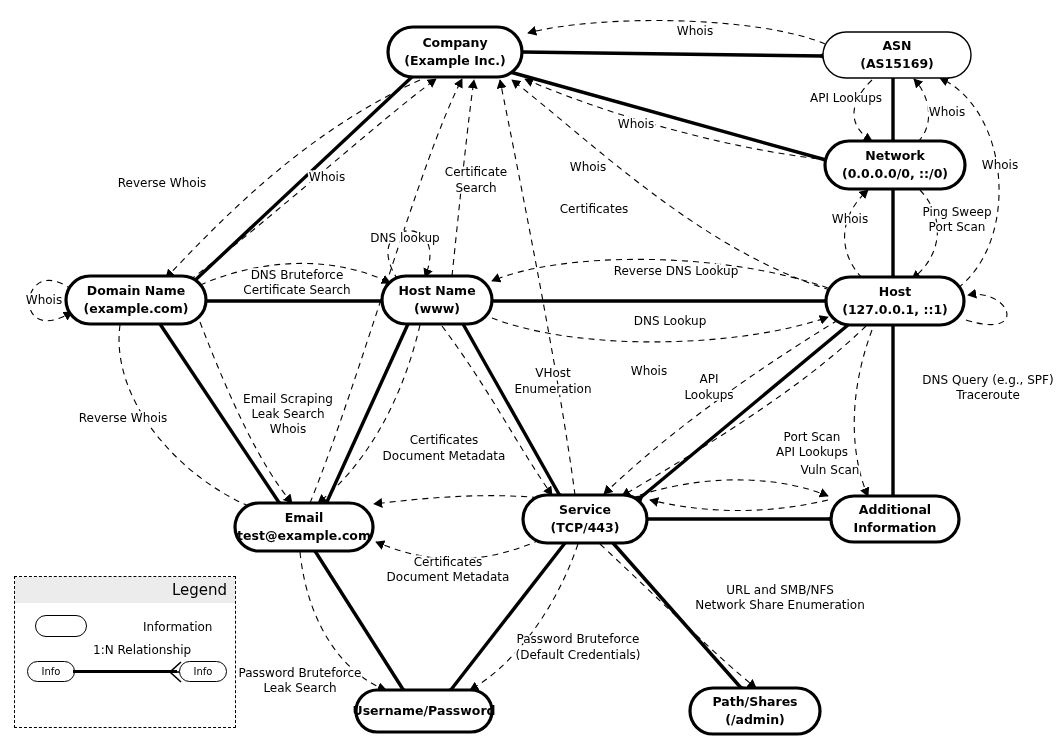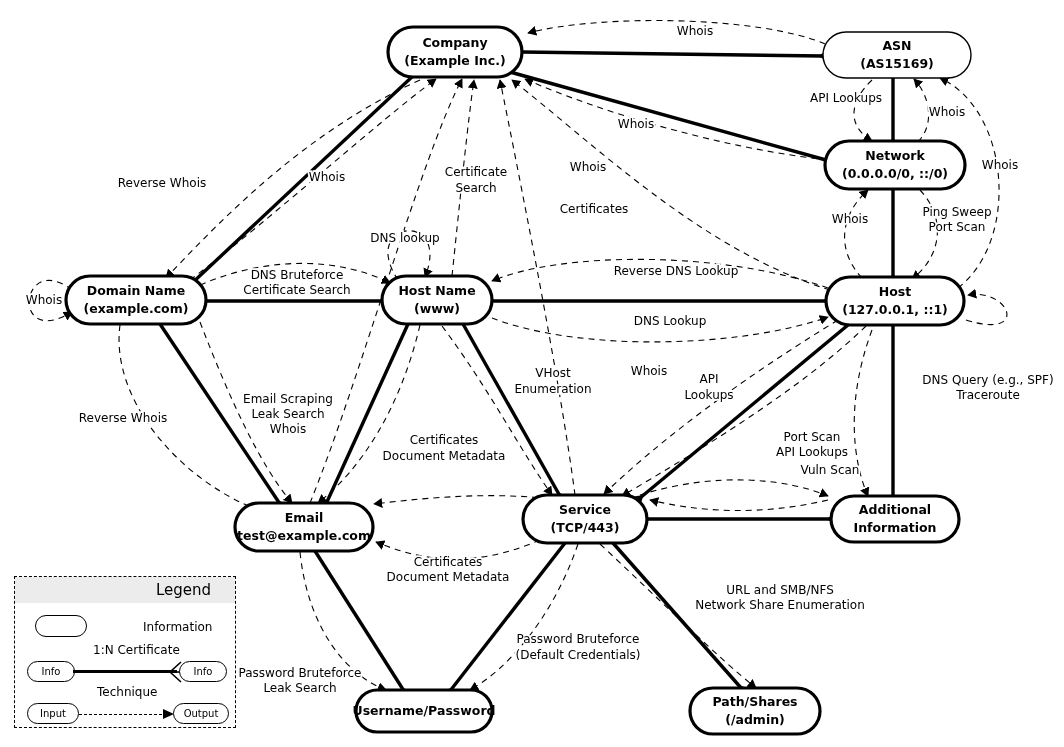--- a/index.html
+++ b/index.html
@@ -19,21 +19,21 @@
   .tech-line{stroke:#000;stroke-width:1.1;fill:none;stroke-dasharray:6 5;}
   .crow{stroke:#000;stroke-width:1.6;fill:none;}
   .edge-label{font-family:"DejaVu Sans","Liberation Sans",sans-serif;
               font-size:12px;fill:#000;text-anchor:middle;dominant-baseline:middle;}
 
   
   #legend{position:absolute;left:14px;top:576px;width:222px;height:152px;
           border:1.4px dashed #000;background:#fff;box-sizing:border-box;}
   #legend .lg-head{height:26px;background:#ececec;border-bottom:0px;
           display:flex;align-items:center;justify-content:flex-end;
-          padding-right:24px;font-size:15px;font-weight:normal;}
+          padding-right:8px;font-size:15px;font-weight:normal;}
   #legend .lg-body{position:relative;height:124px;}
   .lg-row{position:absolute;left:0;width:100%;height:34px;}
   .lg-cap{position:absolute;font-size:12px;white-space:nowrap;}
   .pill{position:absolute;border:1.4px solid #000;border-radius:11px;
         background:#fff;display:flex;align-items:center;justify-content:center;
         font-size:10px;height:21px;box-sizing:border-box;}
   .lg-thick{position:absolute;height:3.4px;background:#000;}
   .lg-dash{position:absolute;height:0;border-top:1.2px dashed #000;}
 </style>
 </head>
@@ -307,36 +307,27 @@
   <div id="legend">
     <div class="lg-head">Legend</div>
     <div class="lg-body">
 
       <div class="lg-row" style="top:8px;">
         <div class="pill" style="left:20px;top:4px;width:52px;height:22px;"></div>
         <div class="lg-cap" style="left:128px;top:9px;">Information</div>
       </div>
 
       <div class="lg-row" style="top:46px;">
-        <div class="lg-cap" style="left:78px;top:-6px;">1:N Certificate</div>
+        <div class="lg-cap" style="left:78px;top:-6px;">1:N Relationship</div>
         <div class="pill" style="left:12px;top:12px;width:48px;">Info</div>
         <div class="lg-thick" style="left:58px;top:21px;width:104px;"></div>
         <svg style="position:absolute;left:152px;top:12px;width:16px;height:22px;">
           <path d="M14,1 L3,11 L14,21" class="crow"></path>
           <path d="M14,11 L3,11" class="crow"></path>
         </svg>
         <div class="pill" style="left:164px;top:12px;width:48px;">Info</div>
       </div>
 
-      <div class="lg-row" style="top:88px;">
-        <div class="lg-cap" style="left:82px;top:-6px;">Technique</div>
-        <div class="pill" style="left:12px;top:12px;width:52px;">Input</div>
-        <div class="lg-dash" style="left:64px;top:23px;width:88px;"></div>
-        <svg style="position:absolute;left:148px;top:16px;width:14px;height:14px;">
-          <path d="M0,2 L11,7 L0,12 z" fill="#000"></path>
-        </svg>
-        <div class="pill" style="left:158px;top:12px;width:56px;">Output</div>
-      </div>
 
     </div>
   </div>
 
 </div>
 
 </body></html>

